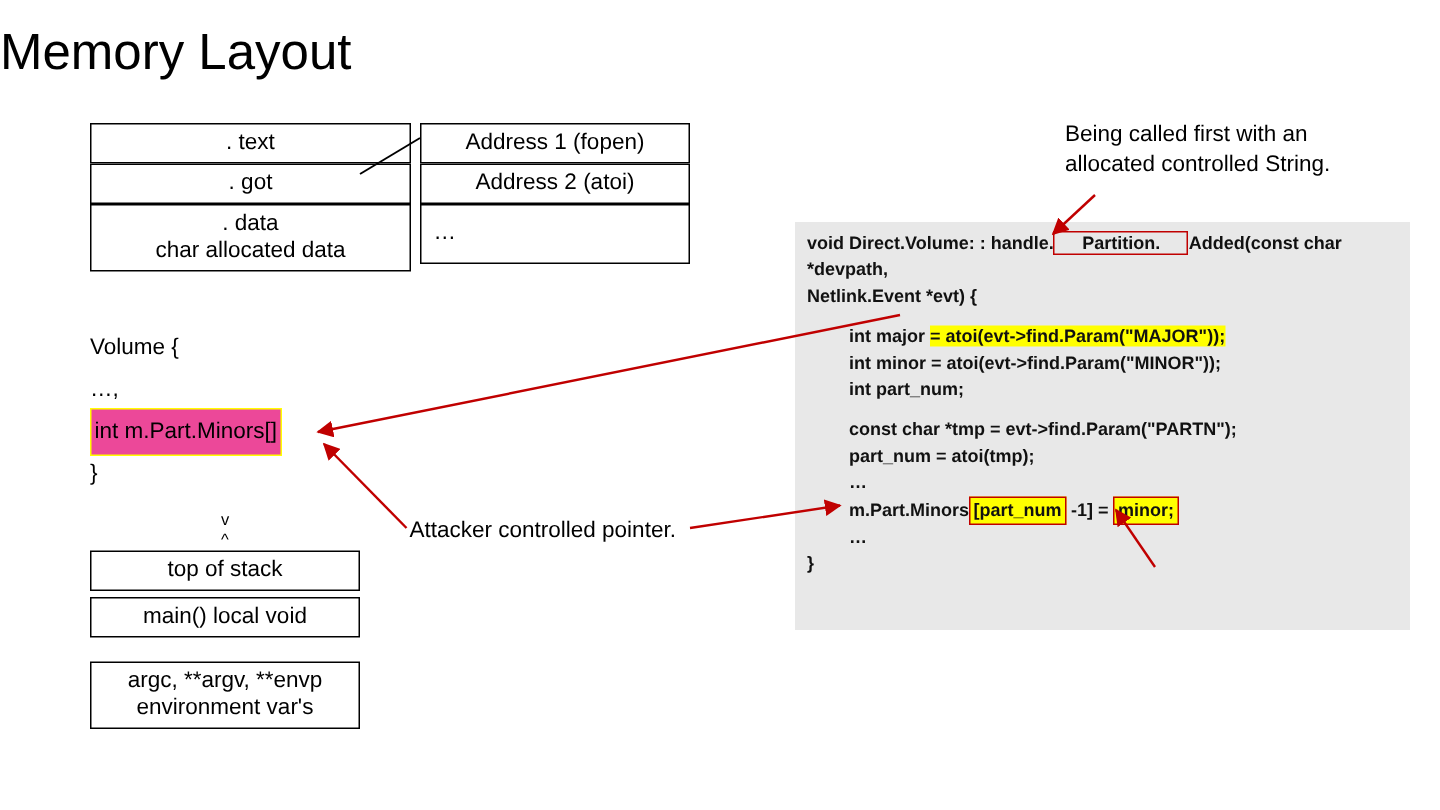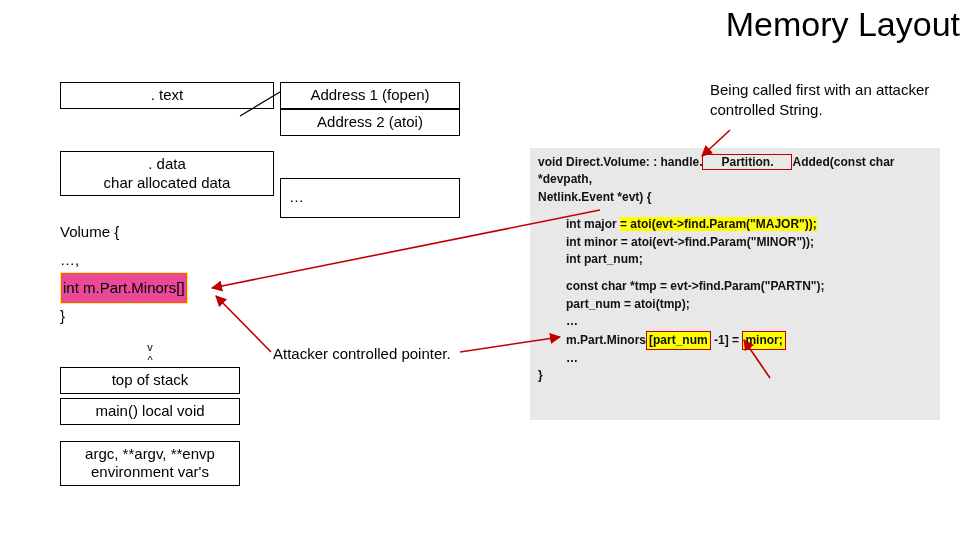--- a/index.html
+++ b/index.html
@@ -5,42 +5,42 @@
   * { box-sizing: border-box; margin: 0; padding: 0; }
   body {
     width: 960px;
     height: 540px;
     background: #fff;
     font-family: "Segoe UI", Arial, sans-serif;
     position: relative;
     overflow: hidden;
   }
   .title {
-    text-align: right;
+    text-align: left;
     font-size: 34px;
     font-weight: 300;
-    padding-top: 5px;
+    padding-top: 16px;
     color: #000;
     font-family: "Segoe UI Light", "Segoe UI", Arial, sans-serif;
   }
   .memory-col {
     position: absolute;
     left: 60px;
     top: 82px;
     width: 214px;
   }
   .mem-box {
     border: 1px solid #000;
     background: #fff;
     text-align: center;
     font-size: 15px;
     line-height: 1.25;
     padding: 3px 2px;
   }
-  .mem-box.tall { min-height: 40px; display: flex; align-items: center; justify-content: center; margin-top: 42px; }
+  .mem-box.tall { min-height: 40px; display: flex; align-items: center; justify-content: center; }
   .mem-gap-arrows {
     text-align: center;
     font-size: 11px;
     line-height: 11px;
     padding: 1px 0;
   }
 
   .addr-col {
     position: absolute;
     left: 280px;
@@ -114,20 +114,21 @@
     pointer-events: none;
   }
 </style>
 </head>
 <body>
 
 <div class="title">Memory Layout</div>
 
 <div class="memory-col">
   <div class="mem-box">. text</div>
+  <div class="mem-box">. got</div>
   <div class="mem-box tall">
     <div>
       <span>. data</span><br>
       <span>char allocated data</span>
     </div>
   </div>
 </div>
 
 <div class="volume-block">
   <div class="row">Volume {</div>
@@ -152,21 +153,21 @@
 </div>
 
 <div class="addr-col">
   <div class="mem-box">Address 1 (fopen)</div>
   <div class="mem-box">Address 2 (atoi)</div>
   <div class="mem-box tall" style="justify-content:flex-start; padding-left:8px;">…</div>
 </div>
 
 <div class="ptr-label">Attacker controlled pointer.</div>
 
-<div class="callout-top">Being called first with an attacker controlled String.</div>
+<div class="callout-top">Being called first with an allocated controlled String.</div>
 <div class="attacker-content-label">Attacker controlled content</div>
 
 <div class="codebox">
   <div>
     <span>void Direct.Volume: : handle.</span><span class="box-rborder">Partition.</span><span>Added(const char *devpath,</span>
   </div>
   <div>Netlink.Event *evt) {</div>
   <div style="height:10px"></div>
   <span class="indent">
     <span>int major </span><span class="hl-y">= atoi(evt-&gt;find.Param("MAJOR"));</span>

